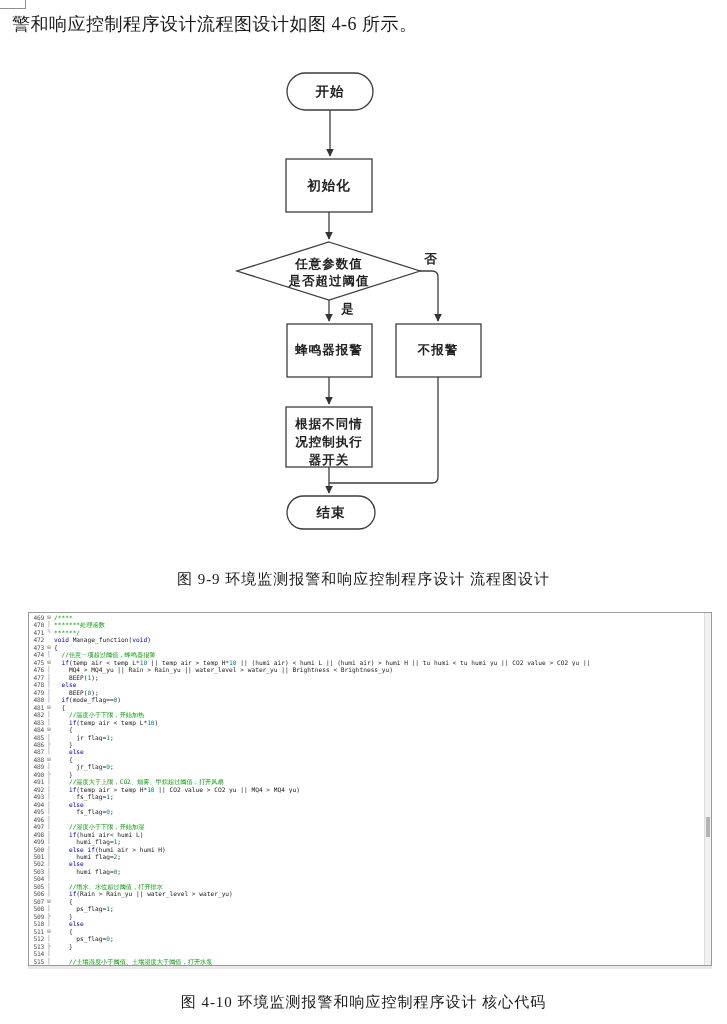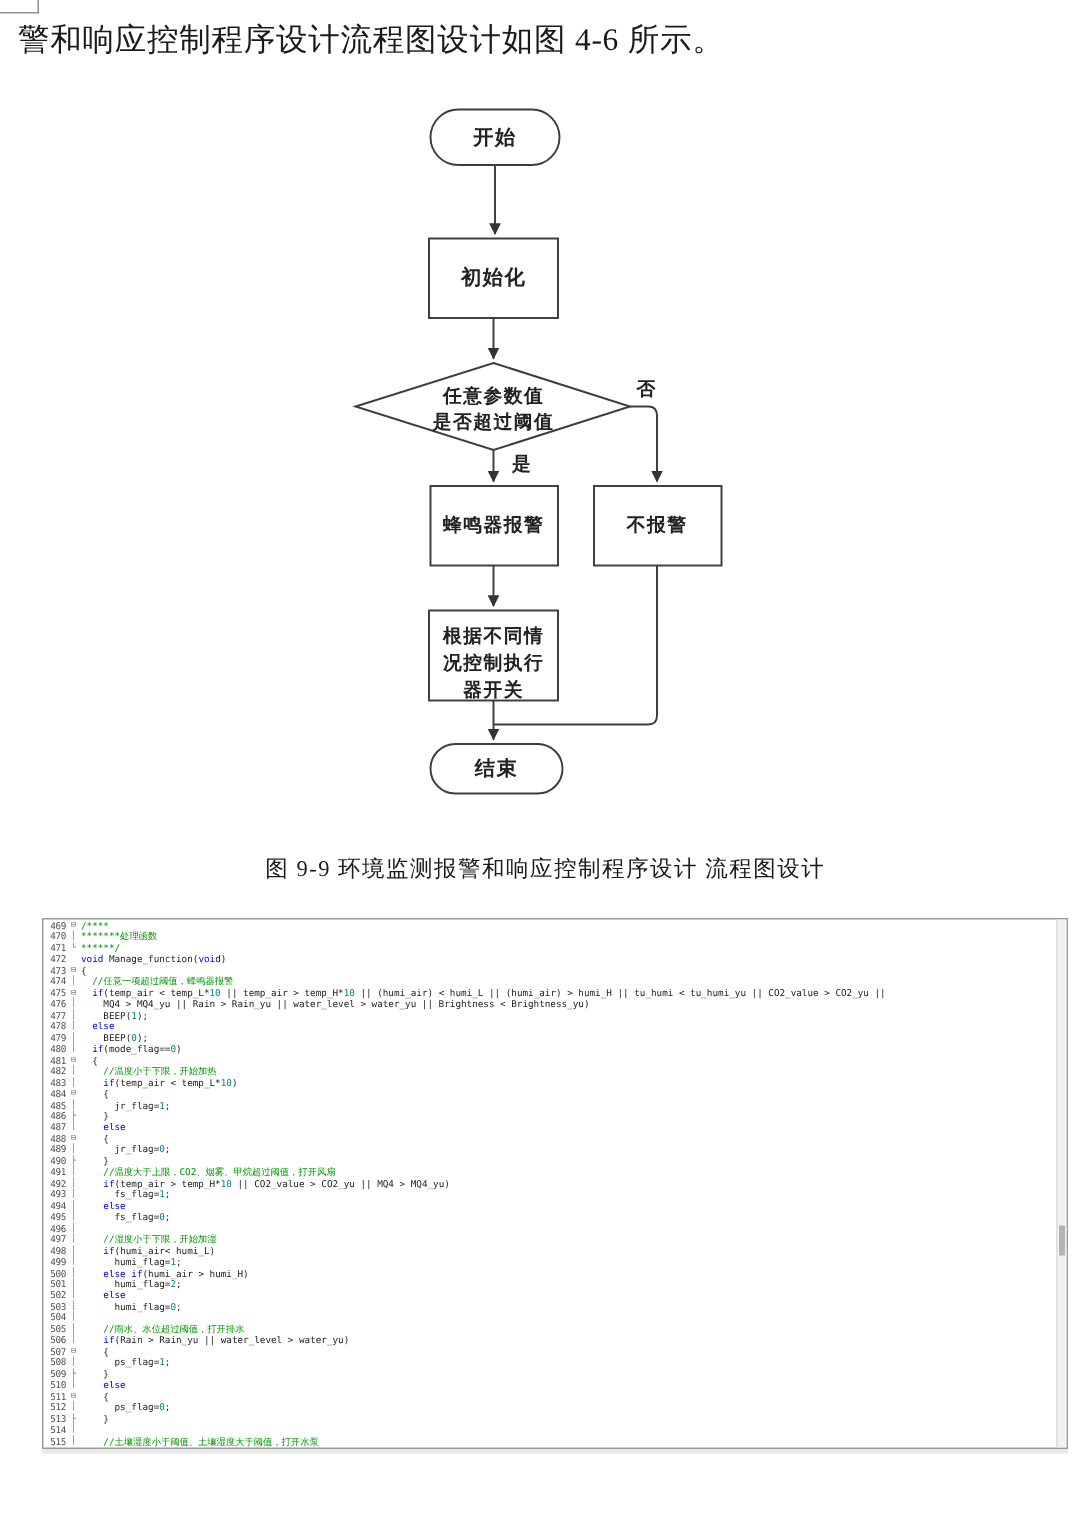--- a/index.html
+++ b/index.html
@@ -1,21 +1,21 @@
 <!DOCTYPE html>
 <html style="--page_bg: #ffffff; --text: #1a1a1a; --flow_stroke: #3d3d3d; --code_border: #9a9a9a; --keyword: #0000cc; --comment: #009600; --number: #00808c; --plain: #1c1c1c; --line_number: #4f4f4f; --fold: #6f6f6f; --scroll_track: #f1f1f1; --scroll_thumb: #b4b4b4;"><head>
 <meta charset="utf-8">
 <style>
   html,body{margin:0;padding:0;background:#fff;}
   .page{position:relative;width:727px;height:1024px;background:var(--page_bg);overflow:hidden;
         font-family:"Liberation Serif",serif;color:var(--text);}
   
   .corner-box{position:absolute;left:0;top:0;width:25px;height:8px;
               border-right:1px solid #8f8f8f;border-bottom:1px solid #8f8f8f;}
-  .intro{position:absolute;left:12px;top:12px;width:700px;font-size:21px;letter-spacing:0.5px;}
+  .intro{position:absolute;left:12px;top:12px;width:700px;font-size:18px;letter-spacing:0.5px;}
   .caption{position:absolute;left:0;width:727px;text-align:center;font-size:15px;letter-spacing:1px;}
   #cap-flow{top:570px;}
   #cap-code{top:993px;}
 
   
   .flow-svg{position:absolute;left:220px;top:62px;}
   .flow-svg text{font-family:"Liberation Sans",sans-serif;font-weight:600;fill:#222;
                  text-anchor:middle;dominant-baseline:middle;letter-spacing:1px;}
   .fs-lg{font-size:13.5px;} .fs-md{font-size:12.5px;}
   .flow-shape{fill:#fff;stroke:var(--flow_stroke);stroke-width:1.3;}
@@ -138,14 +138,15 @@
         <div class="cl"><span class="ln">513</span><span class="fold">├</span><span class="txt"><span class="p">    }</span></span></div>
         <div class="cl"><span class="ln">514</span><span class="fold">│</span><span class="txt"></span></div>
         <div class="cl"><span class="ln">515</span><span class="fold">│</span><span class="txt"><span class="c">    //土壤湿度小于阈值、土壤湿度大于阈值，打开水泵</span></span></div>
       </div>
     <div class="vscroll">
       <div class="vthumb"></div>
     </div>
   </div>
   <div class="code-shadow"></div>
 
+  <div class="caption" id="cap-code">图 4-10 环境监测报警和响应控制程序设计 核心代码</div>
 
 </div>
 
 </body></html>

